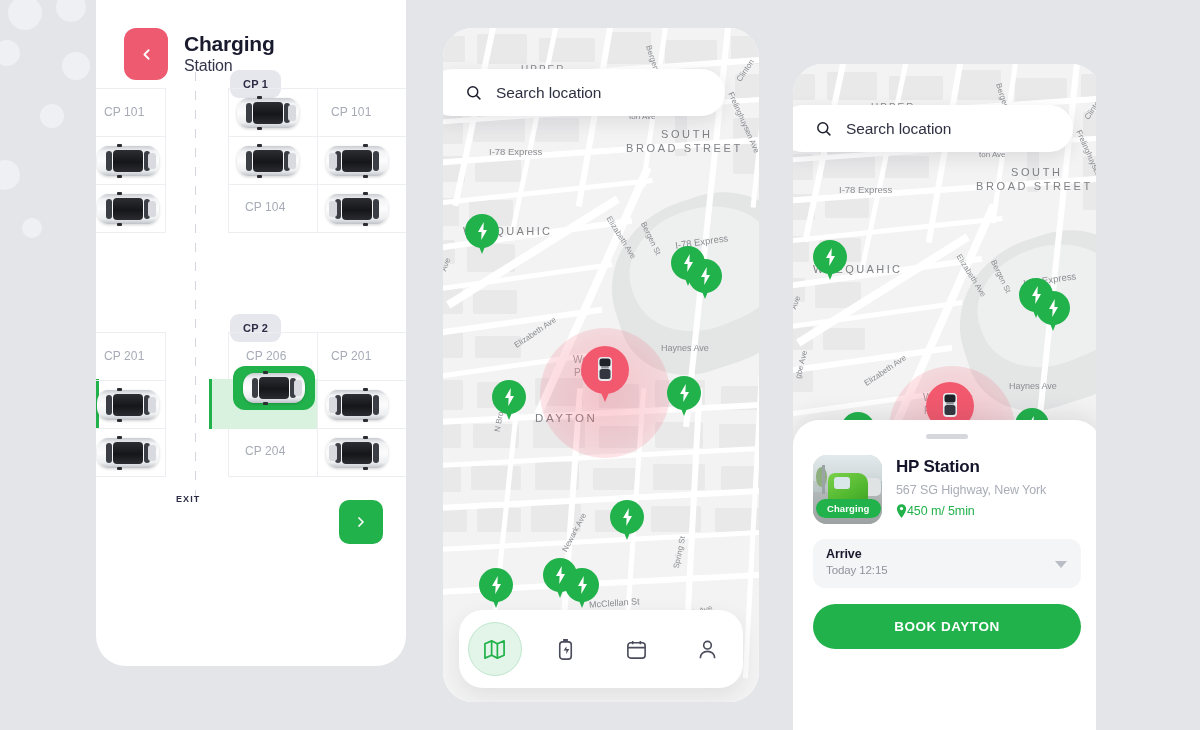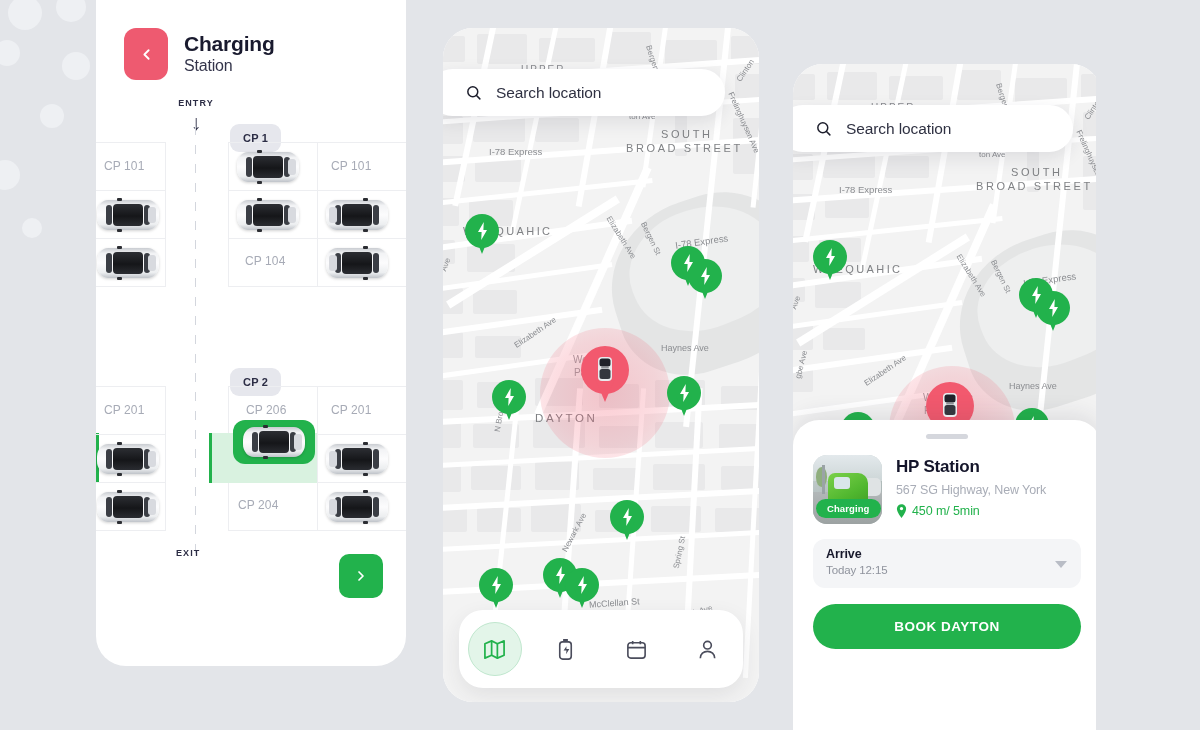--- a/index.html
+++ b/index.html
@@ -193,21 +193,21 @@
   .st-thumb .tree { position:absolute; left:4%; top:18%; width:16%; height:28%; border-radius:50%; background:#8fae7e; }
   .st-thumb .car2 { position:absolute; right:2%; top:34%; width:26%; height:26%; border-radius:5px; background:#dfe3e4; }
   .badge-avail {
     position: absolute; left: 3px; bottom: 6px;
     background: #22b24c; color: #fff; font-size: 9.5px; font-weight: bold;
     border-radius: 11px; padding: 4px 11px; letter-spacing: .1px;
   }
   .st-info { padding-top: 2px; }
   .st-name { font-size: 17px; font-weight: bold; color: #14152a; letter-spacing: -.2px; }
   .st-addr { font-size: 12.5px; color: #a9adb7; margin-top: 6px; letter-spacing: -.1px; }
-  .st-dist { display: flex; align-items: center; gap: 5px; margin-top: 7px; }
+  .st-dist { display: flex; align-items: center; margin-top: 7px; }
   .st-dist svg { width: 11px; height: 14px; }
   .st-dist span { font-size: 12.5px; color: #22b24c; letter-spacing: -.1px; }
 
   .price-card {
     margin-top: 17px; border: 1px solid #f6c9d0; border-radius: 13px;
     display: flex; height: 58px;
   }
   .price-cell { flex: 1; display: flex; flex-direction: column; align-items: center; justify-content: center; gap: 4px; }
   .price-cell + .price-cell { border-left: 1px solid #f2dde0; }
   .price-cell .v { font-size: 14px; font-weight: bold; color: #f2596e; letter-spacing: -.2px; }
@@ -266,24 +266,20 @@
         <svg viewBox="0 0 24 24" fill="none" stroke="#fff" stroke-width="2.6" stroke-linecap="round" stroke-linejoin="round">
           <polyline points="15 18 9 12 15 6"></polyline>
         </svg>
       </div>
       <div class="p1-title">
         <div class="t1">Charging</div>
         <div class="t2">Station</div>
       </div>
     </div>
 
-    <div class="entry-wrap">
-      <div class="entry-label">ENTRY</div>
-      <div class="entry-arrow">↓</div>
-    </div>
 
     <div class="lot">
 
       <div class="dashcol" style="left:99px;top:-10px;height:430px"></div>
 
       <div class="cp-badge" style="left:134px;top:-12px">CP 1</div>
 
       <div class="hline" style="left:0;top:6px;width:70px"></div>
       <div class="hline" style="left:0;top:54px;width:70px"></div>
       <div class="hline" style="left:0;top:102px;width:70px"></div>
@@ -412,21 +408,21 @@
 
       <div class="car flip" style="left:230px;top:308px">
         <div class="body"></div>
           <div class="wind a"></div>
           <div class="cabin"></div>
           <div class="wind b"></div>
         <div class="hood"></div>
           <div class="mirror m1"></div>
           <div class="mirror m2"></div>
       </div>
-      <div class="slot-label" style="left:142px;top:362px">CP 204</div>
+      <div class="slot-label" style="left:149px;top:362px">CP 204</div>
       <div class="car flip" style="left:230px;top:356px">
         <div class="body"></div>
           <div class="wind a"></div>
           <div class="cabin"></div>
           <div class="wind b"></div>
         <div class="hood"></div>
           <div class="mirror m1"></div>
           <div class="mirror m2"></div>
       </div>
 

